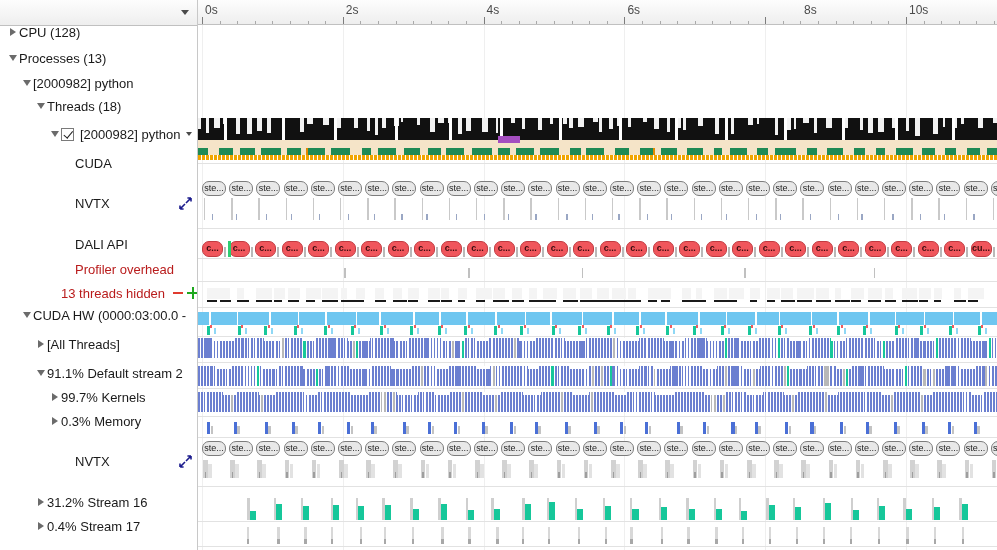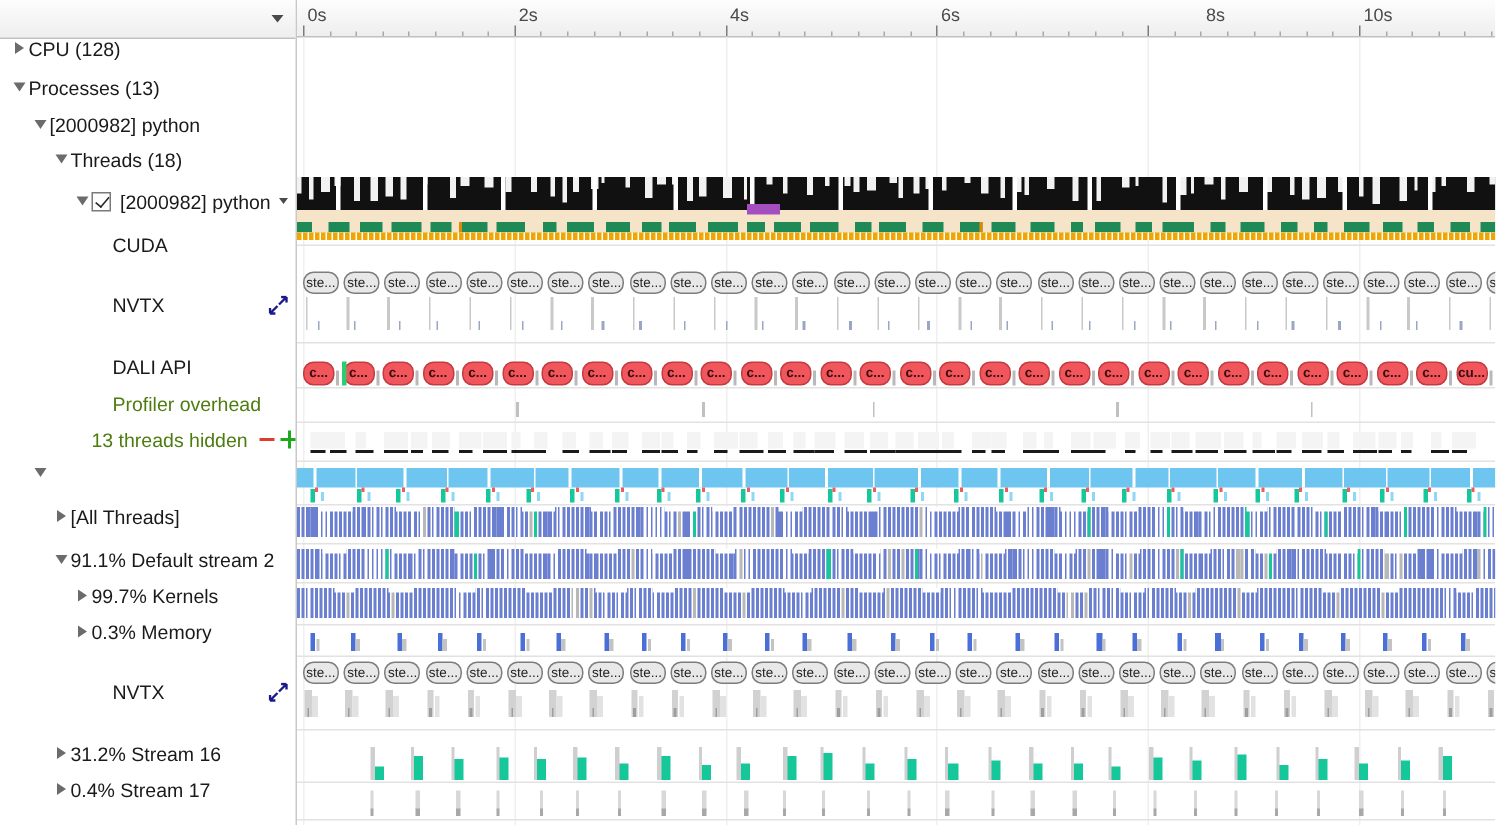--- a/index.html
+++ b/index.html
@@ -32,21 +32,21 @@
   }
   .tw{ 
     width:13px;min-width:13px;height:30px;
     display:flex;align-items:center;justify-content:center;
   }
   .tri-r{width:0;height:0;border-top:4.5px solid transparent;
     border-bottom:4.5px solid transparent;border-left:6px solid #6b6b6b;}
   .tri-d{width:0;height:0;border-left:4.5px solid transparent;
     border-right:4.5px solid transparent;border-top:6px solid #6b6b6b;}
   .lbl{white-space:nowrap;overflow:hidden;}
-  .lbl.muted{color:#4d7c0f;}
+  .lbl.muted{color:#b91c1c;}
   .cbx{
     width:13px;height:13px;min-width:13px;border:1px solid #7a7a7a;
     background:#fff;margin-right:6px;position:relative;box-sizing:border-box;
   }
   .cbx:after{
     content:"";position:absolute;left:3.5px;top:0.5px;width:3.5px;height:7.5px;
     border-right:1.6px solid #222;border-bottom:1.6px solid #222;
     transform:rotate(40deg);
   }
   .mini-caret{
@@ -165,20 +165,21 @@
         <div class="row" style="top: 278px; padding-left: 48px;">
           <div class="tw"></div>
           <span class="lbl muted">13 threads hidden...</span>
           <span class="minus-ico"></span>
           <span class="plus-ico"></span>
         </div>
         <div class="row" style="top: 300px; padding-left: 20px;">
           <div class="tw">
             <div class="tri-d"></div>
           </div>
+          <span class="lbl">CUDA HW (0000:03:00.0 -</span>
         </div>
         <div class="row" style="top: 329px; padding-left: 34px;">
           <div class="tw">
             <div class="tri-r"></div>
           </div>
           <span class="lbl">[All Threads]</span>
         </div>
         <div class="row" style="top: 358px; padding-left: 34px;">
           <div class="tw">
             <div class="tri-d"></div>

